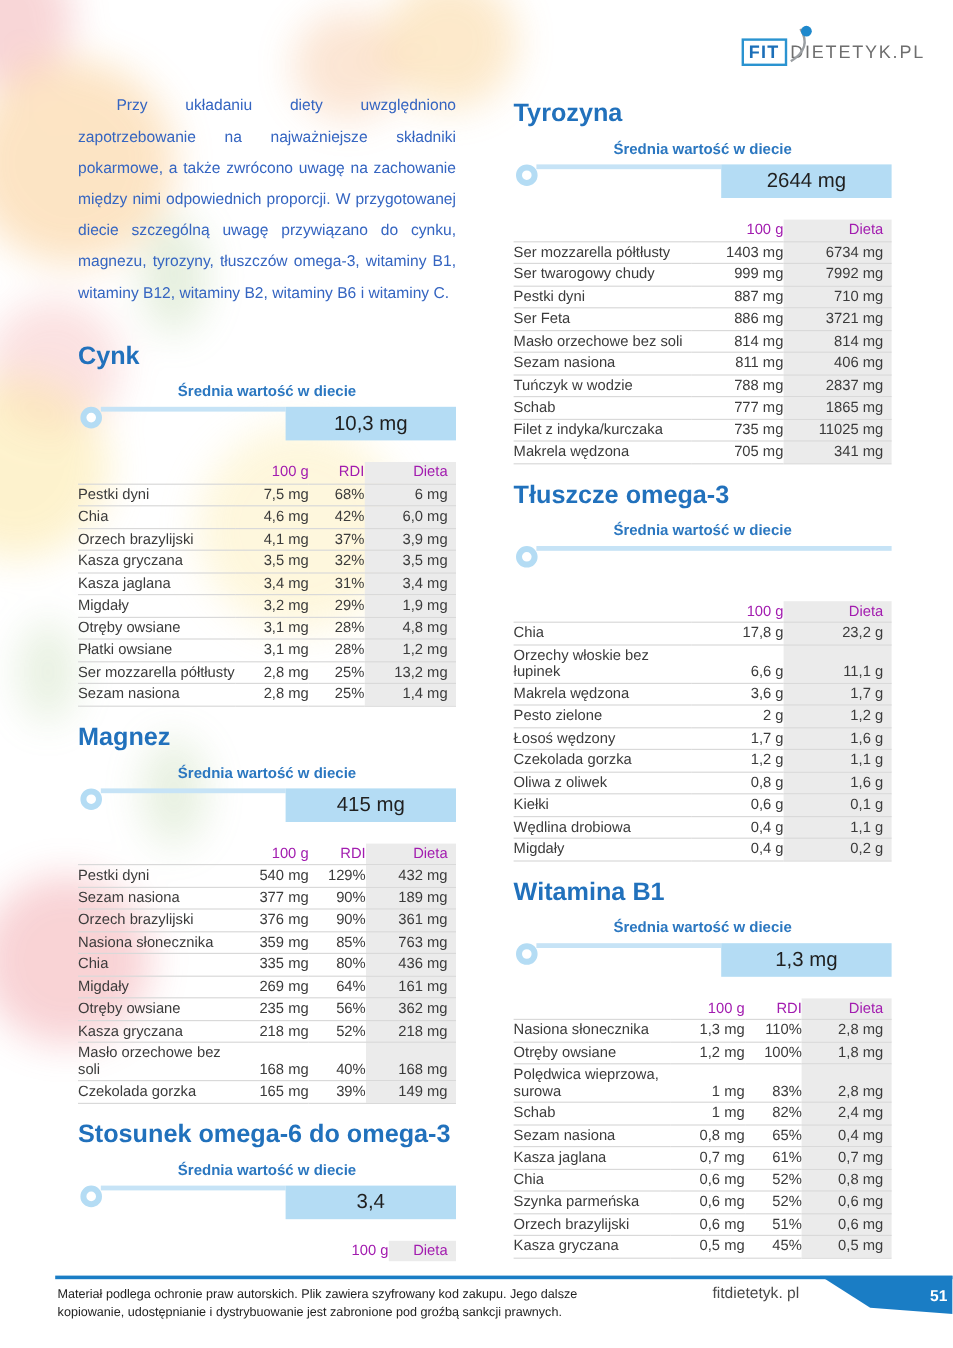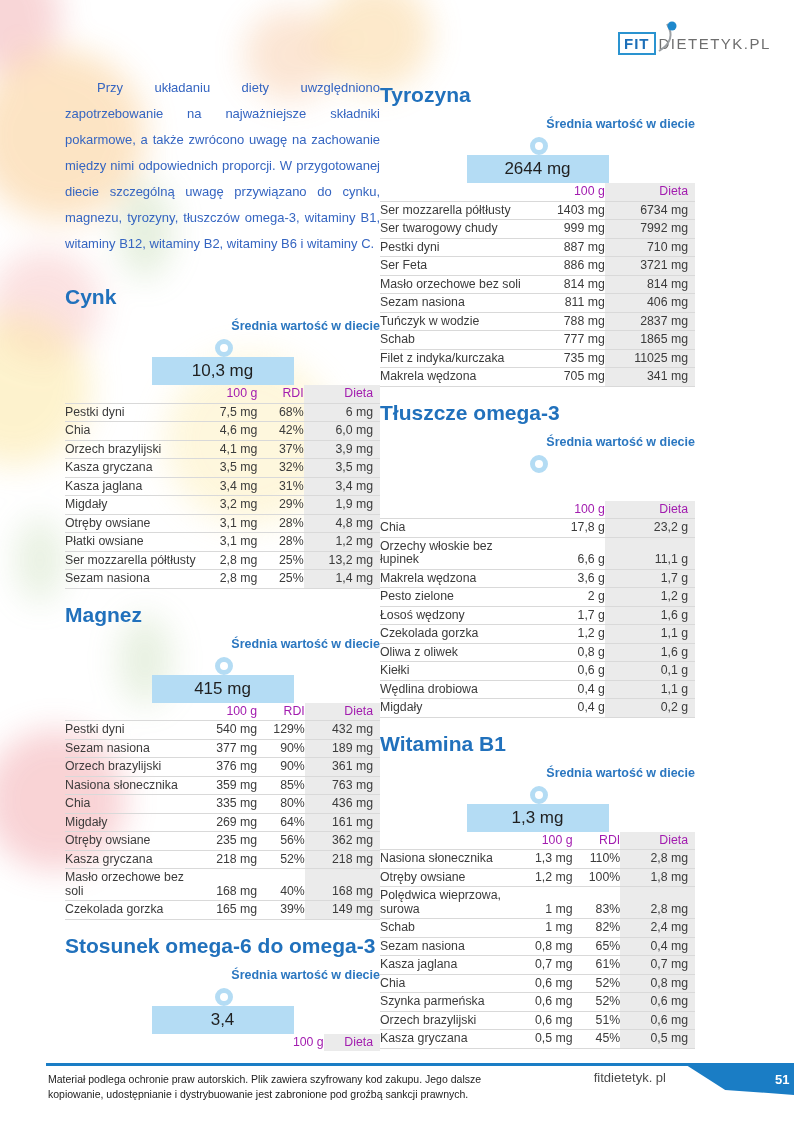--- a/index.html
+++ b/index.html
@@ -23,31 +23,31 @@
       radial-gradient(circle at 95px 840px, rgba(232,95,105,.5) 0 70px, transparent 71px);}
 
   
   .logo{position:absolute;left:618px;top:32px;display:flex;align-items:center;}
   .logo-fit{border:2px solid #2a93d0;color:#1c6fb8;font-weight:bold;font-size:15px;
             padding:1px 4px;letter-spacing:1px;line-height:17px;}
   .logo-rest{color:#6e6e6e;font-size:15px;letter-spacing:1.5px;margin-left:3px;line-height:17px;}
   .logo-svg{position:absolute;left:37px;top:-14px;}
 
   
-  .columns{position:absolute;left:65px;top:75px;width:678px;display:flex;align-items:flex-start;}
+  .columns{position:absolute;left:65px;top:75px;width:678px;display:flex;gap:48px;align-items:flex-start;}
   .col{width:315px;flex:none;}
 
   .intro{font-size:13px;line-height:26px;color:#3565c1;text-align:justify;
          text-indent:32px;margin:0 0 28px 0;}
 
   .section{margin-bottom:14px;}
   .col-right .section:first-child .section-title{margin-top:8px;}
   .section-title{font-size:21px;font-weight:bold;color:#2171bc;margin:0 0 10px 0;white-space:nowrap;}
-  .avg-label{font-size:12.5px;font-weight:bold;color:#2b77c0;text-align:right;margin:0 0 6px 0;}
-  .slider{display:flex;align-items:center;height:28px;margin-bottom:18px;flex-direction:column;}
+  .avg-label{font-size:12.5px;font-weight:bold;color:#2b77c0;text-align:center;margin:0 0 6px 0;}
+  .slider{display:flex;align-items:flex-start;height:28px;margin-bottom:18px;}
   .knob{flex:none;width:18px;height:18px;box-sizing:border-box;border:5px solid #b4dcf4;
         border-radius:50%;background:#fff;margin-left:2px;}
   .track{flex:1;height:4px;background:#c6e3f6;margin-left:-1px;}
   .value-box{flex:none;width:142px;height:28px;background:#b4dcf4;display:flex;
              align-items:center;justify-content:center;font-size:17px;color:#1f1f1f;}
 
   table{border-collapse:collapse;width:100%;font-size:12.3px;color:#3b3b3b;
         border-bottom:1px solid #d9d9d9;}
   th,td{padding:2px 0 2px 8px;vertical-align:bottom;line-height:13.5px;text-align:right;
         white-space:nowrap;font-weight:normal;}

